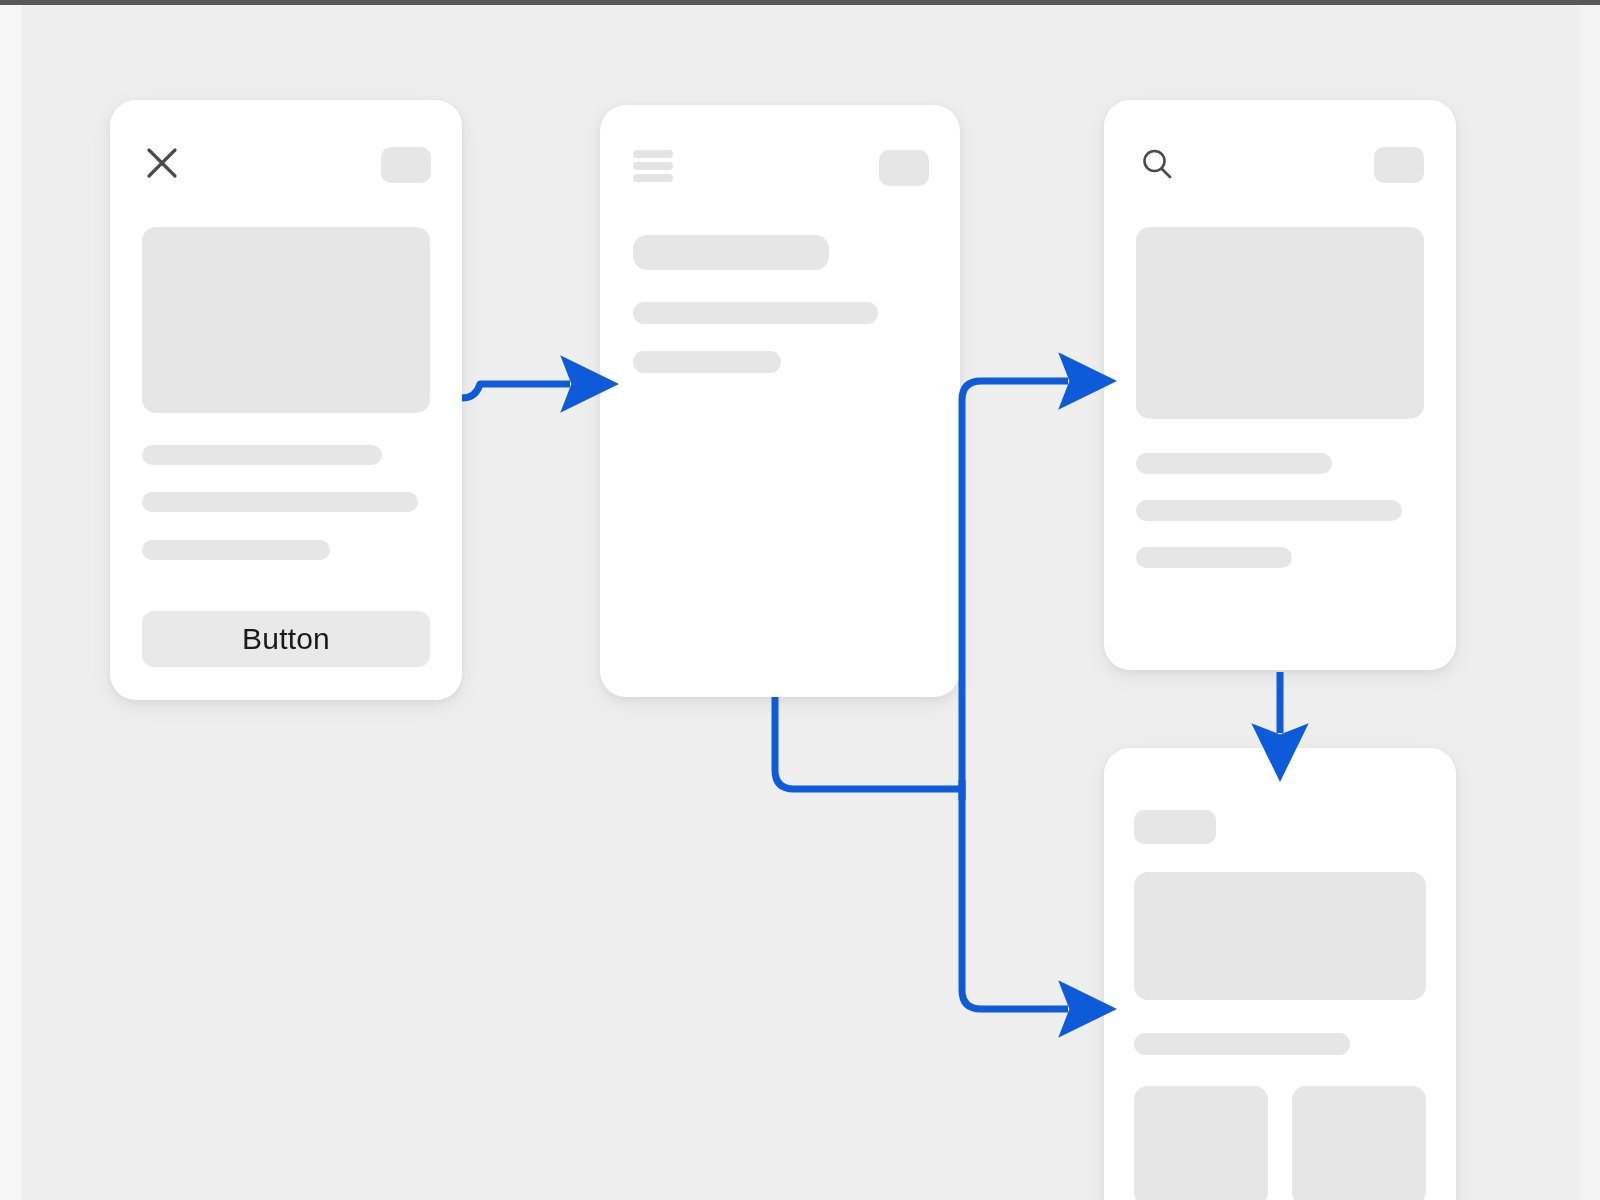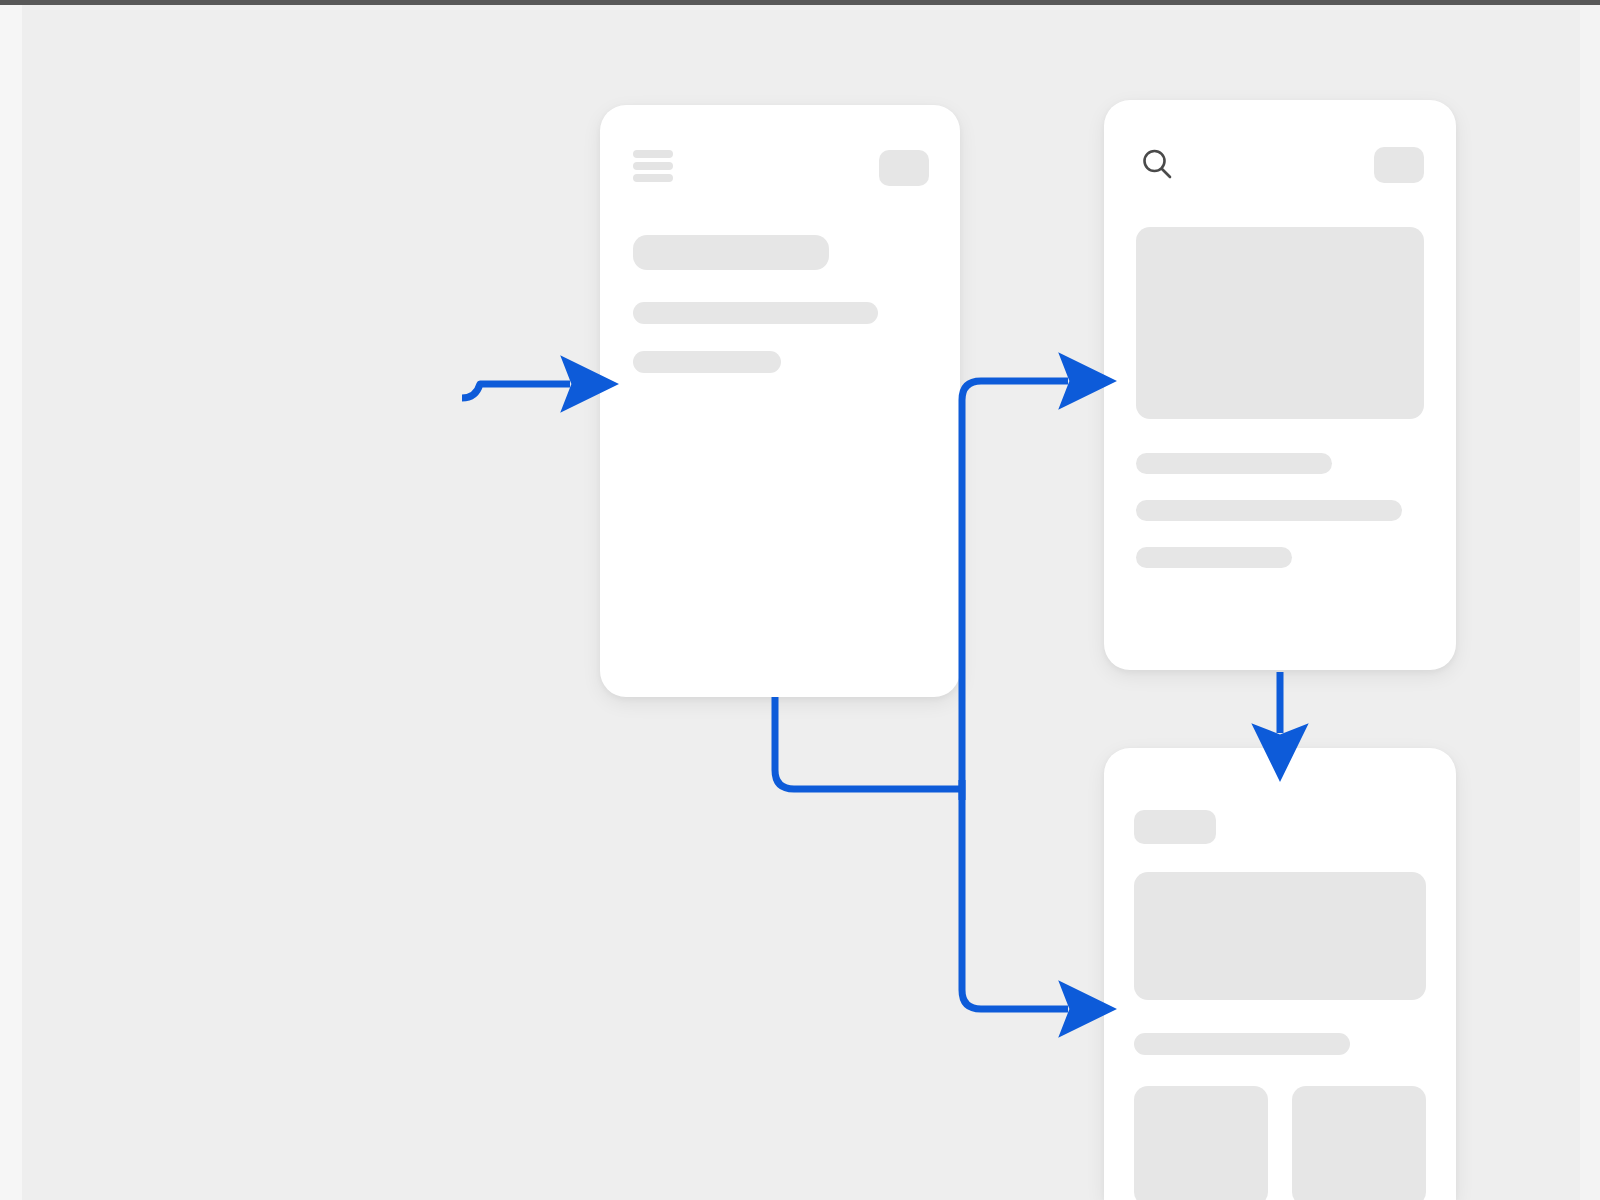--- a/index.html
+++ b/index.html
@@ -136,20 +136,39 @@
 </head>
 <body>
 
 <div id="stage">
 
   <div class="canvas-edge-left"></div>
   <div class="canvas"></div>
   <div class="canvas-edge-right"></div>
   <div class="top-bar"></div>
 
+  <div class="card" style="left:110px; top:100px; width:352px; height:600px;">
+
+    <div class="icon-slot close-icon" style="left:32px; top:43px; width:40px; height:40px;">
+      <svg width="40" height="40" viewBox="0 0 40 40">
+        <line x1="7" y1="7" x2="33" y2="33" stroke="#4a4a4a" stroke-width="3.2" stroke-linecap="round"></line>
+        <line x1="33" y1="7" x2="7" y2="33" stroke="#4a4a4a" stroke-width="3.2" stroke-linecap="round"></line>
+      </svg>
+    </div>
+
+    <div class="ph pill" style="left:271px; top:47px; width:50px; height:36px;"></div>
+
+    <div class="ph block" style="left:32px; top:127px; width:288px; height:186px;"></div>
+
+    <div class="ph bar" style="left:32px; top:345px; width:240px; height:20px;"></div>
+    <div class="ph bar" style="left:32px; top:392px; width:276px; height:20px;"></div>
+    <div class="ph bar" style="left:32px; top:440px; width:188px; height:20px;"></div>
+
+    <button class="ghost-button" style="left:32px; top:511px; width:288px; height:56px;">Button</button>
+  </div>
 
   <div class="card" style="left:600px; top:105px; width:360px; height:592px;">
 
     <div class="hamburger" style="left:33px; top:45px; width:40px; height:32px;">
       <span></span>
         <span></span>
         <span></span>
     </div>
 
     <div class="ph pill" style="left:279px; top:45px; width:50px; height:36px;"></div>

